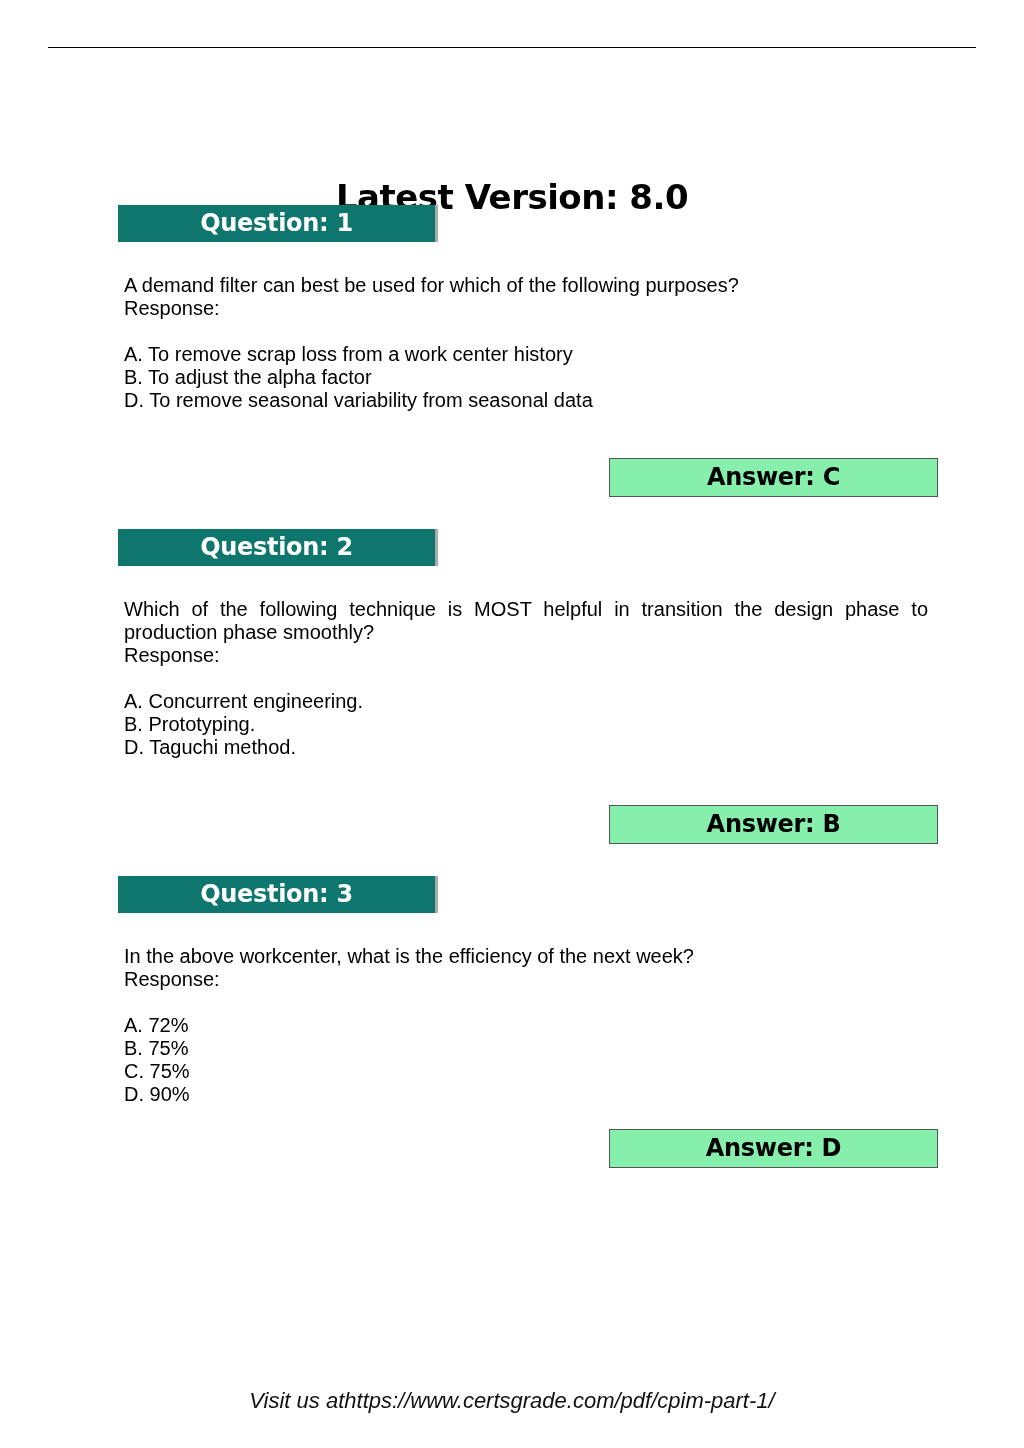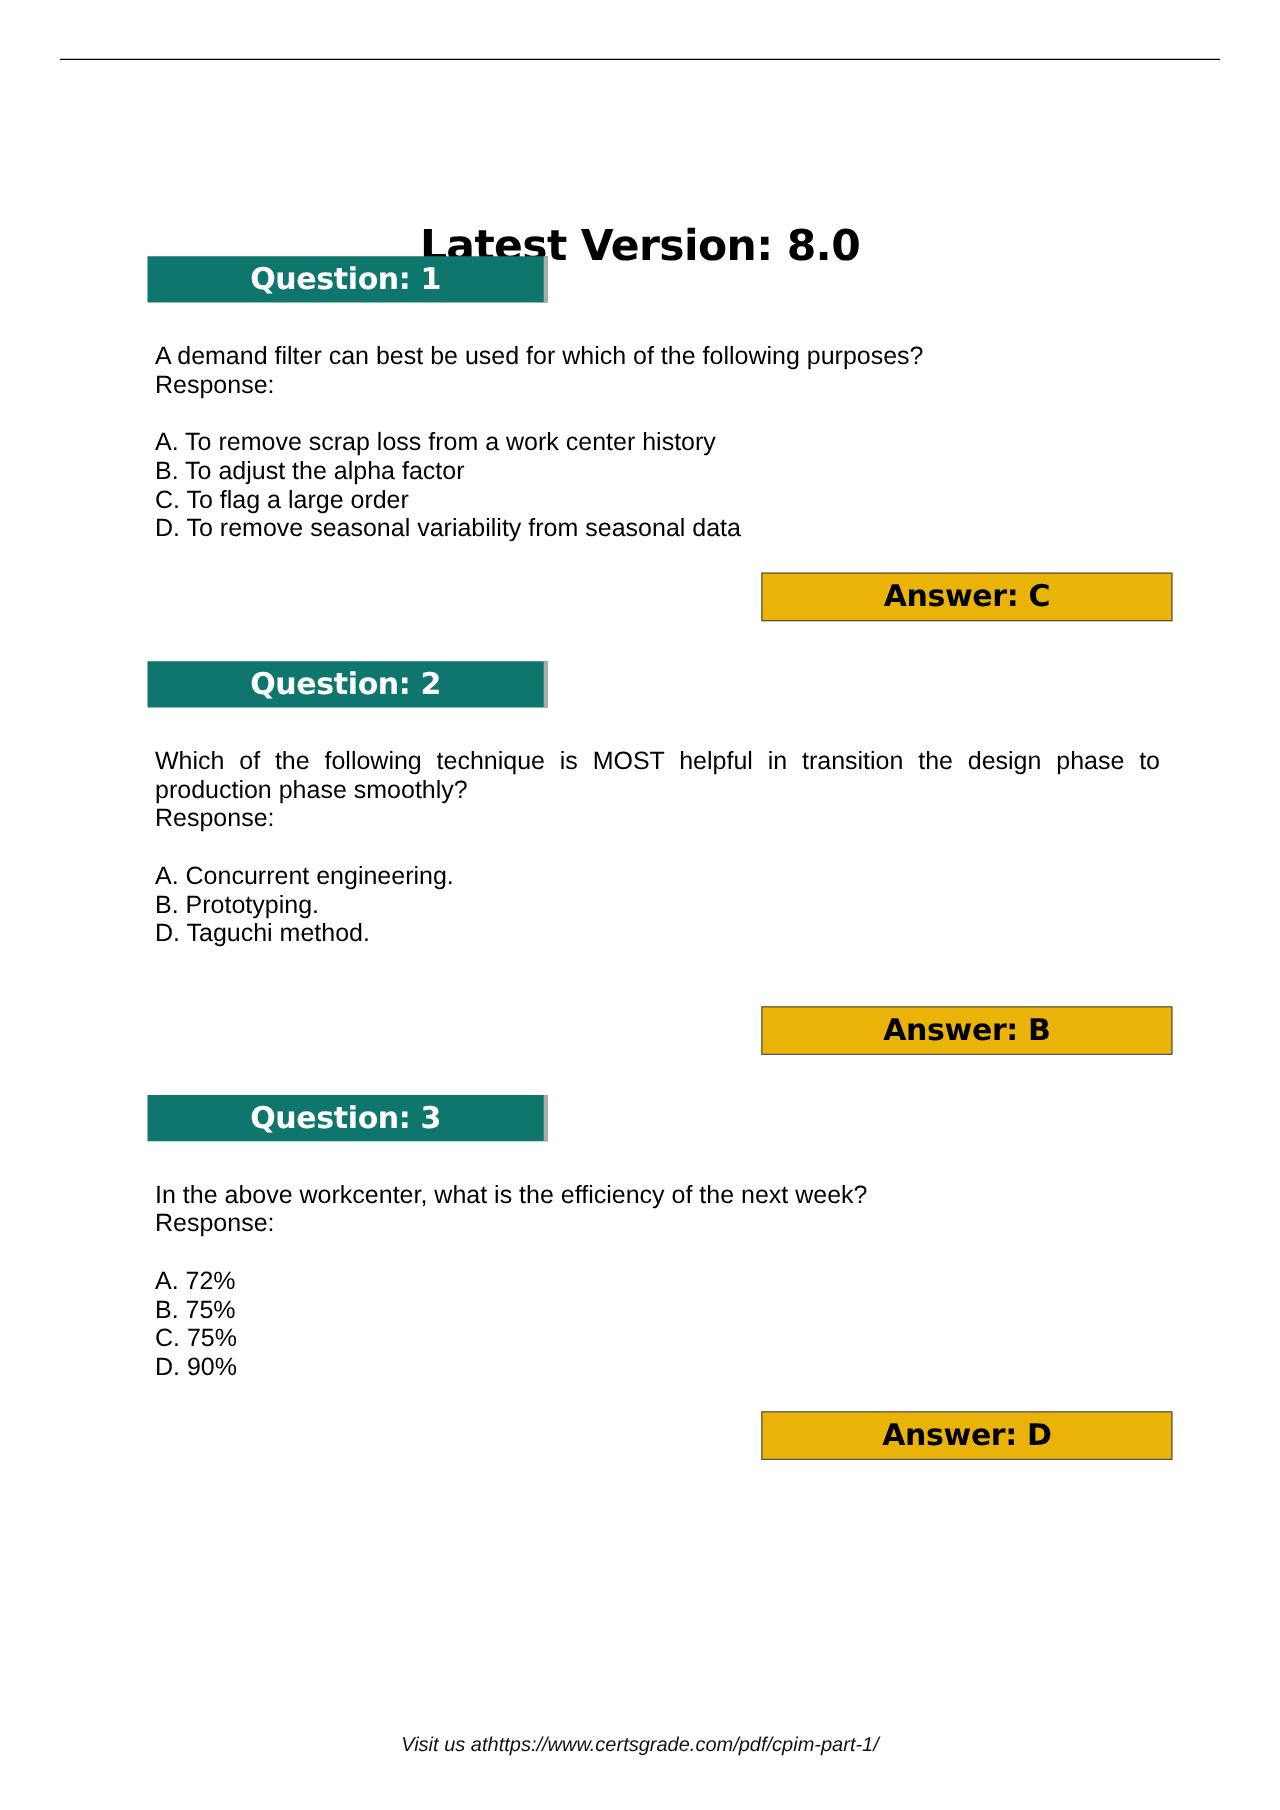--- a/index.html
+++ b/index.html
@@ -11,40 +11,39 @@
            font-family: "DejaVu Sans", sans-serif; font-weight: bold; font-size: 34px;
            letter-spacing: -0.5px; line-height: 48px; margin-top: 47px; }
   .q-header { position: absolute; left: 118px; width: 320px; height: 37px;
               background: #0f766e; border-right: 3px solid #aaaaaa; box-sizing: border-box;
               color: #ffffff; text-align: center; font-family: "DejaVu Sans", sans-serif;
               font-weight: bold; font-size: 24px; line-height: 37px; letter-spacing: -0.3px; }
   .q-body { position: absolute; left: 124px; width: 804px; font-size: 20px; line-height: 23px; }
   .q-text { text-align: justify; }
   .spacer { height: 23px; }
   .answer-box { position: absolute; left: 609px; width: 329px; height: 39px;
-                border: 1px solid #555; box-sizing: border-box; background: #eab308;
+                border: 1px solid #555; box-sizing: border-box; background: #86efac;
                 text-align: center; font-family: "DejaVu Sans", sans-serif; font-weight: bold;
                 font-size: 24px; line-height: 37px; letter-spacing: -0.3px; }
   .footer { position: absolute; left: 0; width: 1024px; top: 1388px; text-align: center;
-            font-style: italic; font-size: 16px; color: #111; }
+            font-style: italic; font-size: 22px; color: #111; }
 </style>
 </head>
 <body>
 
 <div class="top-rule"></div>
 <div class="title">Latest Version: 8.0</div>
 
 <div class="q-header" style="top:205px">Question: 1</div>
 <div class="q-body" style="top:274px">
   <div class="q-text">A demand filter can best be used for which of the following purposes?</div>
   <div>Response:</div>
   <div class="spacer"></div>
   <div>A. To remove scrap loss from a work center history</div>
   <div>B. To adjust the alpha factor</div>
-  <div>C. To flag a large order</div>
   <div>D. To remove seasonal variability from seasonal data</div>
 </div>
 <div class="answer-box" style="top:458px">Answer: C</div>
 
 <div class="q-header" style="top:529px">Question: 2</div>
 <div class="q-body" style="top:598px">
   <div class="q-text">Which of the following technique is MOST helpful in transition the design phase to production phase smoothly?</div>
   <div>Response:</div>
   <div class="spacer"></div>
   <div>A. Concurrent engineering.</div>

